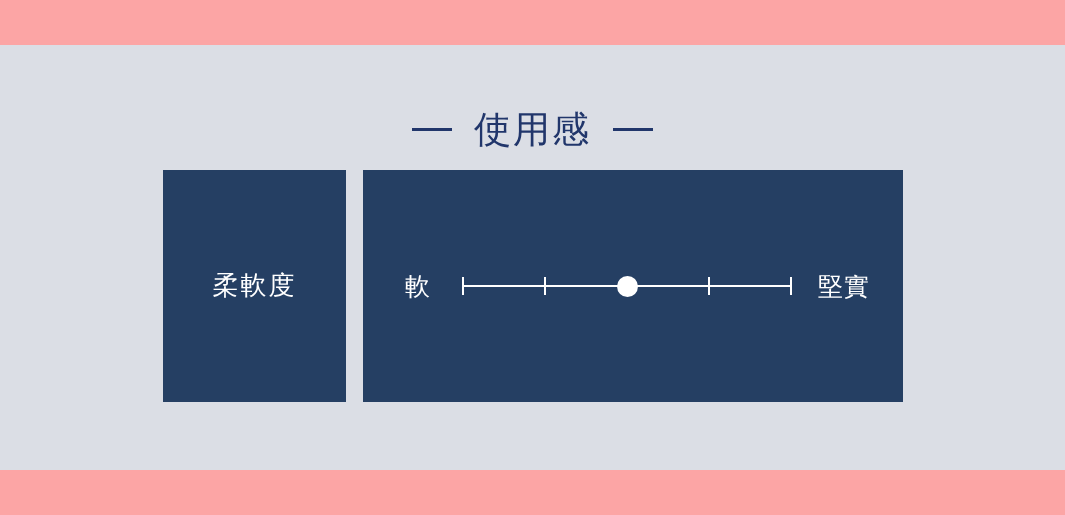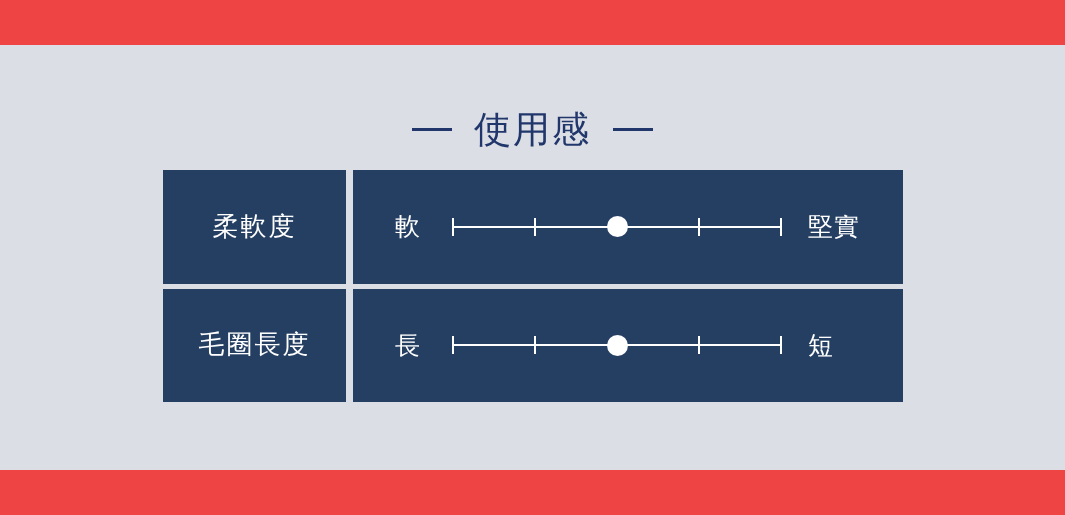--- a/index.html
+++ b/index.html
@@ -9,21 +9,21 @@
     height: 515px;
     background: #ffffff;
     font-family: "Liberation Serif", "DejaVu Serif", serif;
     overflow: hidden;
   }
 
   #page {
     position: relative;
     width: 1065px;
     height: 515px;
-    background: #ef4444;
+    background: #fca5a5;
   }
 
   
   #band {
     position: absolute;
     left: 0;
     top: 45px;
     width: 1065px;
     height: 425px;
     background: #dbdee5;
@@ -65,21 +65,21 @@
     width: 740px;
     height: 232px;
     display: flex;
     flex-direction: column;
     gap: 5px;
   }
 
   .spec-row {
     display: flex;
     flex: 1 1 0;
-    gap: 7px;
+    gap: 17px;
     min-height: 0;
     border-radius: 9px;
   }
 
   .spec-label-cell {
     width: 183px;
     flex: 0 0 183px;
     background: #253f63;
     display: flex;
     align-items: center;
@@ -189,33 +189,15 @@
           <div class="scale-tick" style="left:50%"></div>
           <div class="scale-tick" style="left:75%"></div>
           <div class="scale-tick" style="left:100%"></div>
           <div class="scale-dot" style="left: 50%;"></div>
         </div>
         <span class="scale-end-label right">堅實</span>
       </div>
     </div>
 
 
-    <div class="spec-row">
-      <div class="spec-label-cell">
-        <span class="spec-label-text">毛圈長度</span>
-      </div>
-      <div class="spec-scale-cell">
-        <span class="scale-end-label left">長</span>
-        <div class="scale-track">
-          <div class="scale-line"></div>
-          <div class="scale-tick" style="left:0%"></div>
-          <div class="scale-tick" style="left:25%"></div>
-          <div class="scale-tick" style="left:50%"></div>
-          <div class="scale-tick" style="left:75%"></div>
-          <div class="scale-tick" style="left:100%"></div>
-          <div class="scale-dot" style="left: 50%;"></div>
-        </div>
-        <span class="scale-end-label right">短</span>
-      </div>
-    </div>
 
   </div>
 </div>
 
 </body></html>

